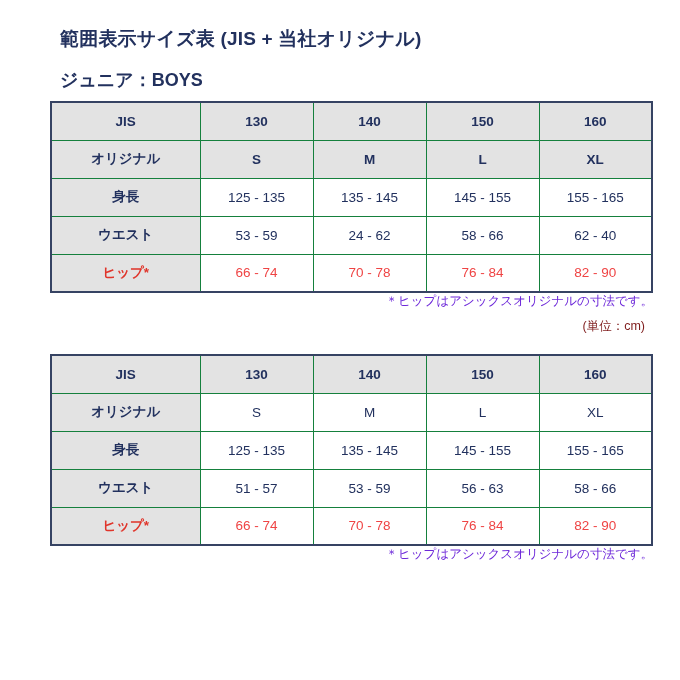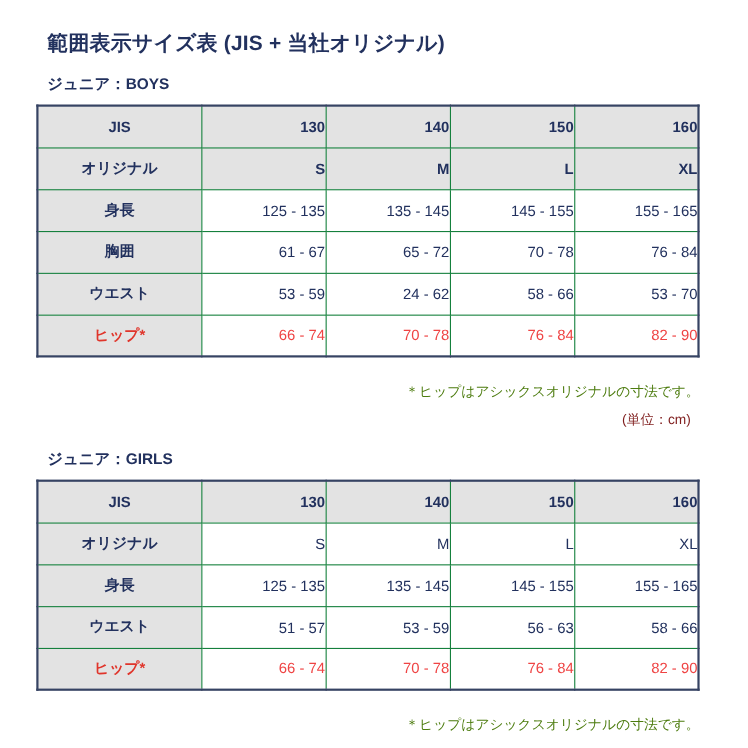--- a/index.html
+++ b/index.html
@@ -7,31 +7,31 @@
   body {
     width: 680px;
     height: 680px;
     font-family: "Liberation Sans", "DejaVu Sans", sans-serif;
     color: #22315e;
     overflow: hidden;
   }
   .page {
     width: 680px;
     height: 680px;
-    padding: 26px 44px 16px 33px;
+    padding: 26px 44px 16px 50px;
   }
   .page-title {
     font-size: 19px;
     font-weight: bold;
     color: #22315e;
     margin: 0 0 16px 10px;
     letter-spacing: 0.2px;
   }
   .section-subtitle {
-    font-size: 14px;
+    font-size: 18px;
     font-weight: bold;
     color: #22315e;
     margin: 0 0 9px 10px;
   }
   table.size-table {
     width: 603px;
     border-collapse: collapse;
     border: 2px solid #364363;
     table-layout: fixed;
   }
@@ -45,34 +45,33 @@
     font-size: 13.5px;
     color: #22315e;
   }
   .size-table th {
     background: #e3e3e3;
     font-weight: bold;
   }
   .size-table td {
     background: #ffffff;
     font-weight: normal;
-    text-align: right;
   }
   tr.gray-row td {
     background: #e3e3e3;
     font-weight: bold;
   }
   tr.hip-row th { color: #e0352b; }
   tr.hip-row td { color: #ef4444; }
   .footnote {
     width: 603px;
     text-align: right;
     font-size: 12.5px;
-    color: #4d7c0f;
-    margin-top: 23px;
+    color: #6d28d9;
+    margin-top: 0;
   }
   .unit-note {
     width: 595px;
     text-align: right;
     font-size: 12.5px;
     color: #7f1d1d;
     margin-top: 8px;
   }
   .girls-section { margin-top: 19px; }
 </style>
@@ -110,49 +109,41 @@
           <td>XL</td>
         </tr>
         <tr>
           <th>身長</th>
           <td>125 - 135</td>
           <td>135 - 145</td>
           <td>145 - 155</td>
           <td>155 - 165</td>
         </tr>
         <tr>
-          <th>胸囲</th>
-          <td>61 - 67</td>
-          <td>65 - 72</td>
-          <td>70 - 78</td>
-          <td>76 - 84</td>
-        </tr>
-        <tr>
           <th>ウエスト</th>
           <td>53 - 59</td>
           <td>24 - 62</td>
           <td>58 - 66</td>
-          <td>53 - 70</td>
+          <td>62 - 40</td>
         </tr>
         <tr class="hip-row">
           <th>ヒップ*</th>
           <td>66 - 74</td>
           <td>70 - 78</td>
           <td>76 - 84</td>
           <td>82 - 90</td>
         </tr>
       </tbody>
     </table>
 
     <p class="footnote">＊ヒップはアシックスオリジナルの寸法です。</p>
     <p class="unit-note">(単位：cm)</p>
   </section>
 
   <section class="girls-section">
-    <h2 class="section-subtitle">ジュニア：GIRLS</h2>
 
     <table class="size-table">
       <colgroup>
           <col class="c-label">
           <col class="c-size">
           <col class="c-size">
           <col class="c-size">
           <col class="c-size">
         </colgroup>
       <tbody>

